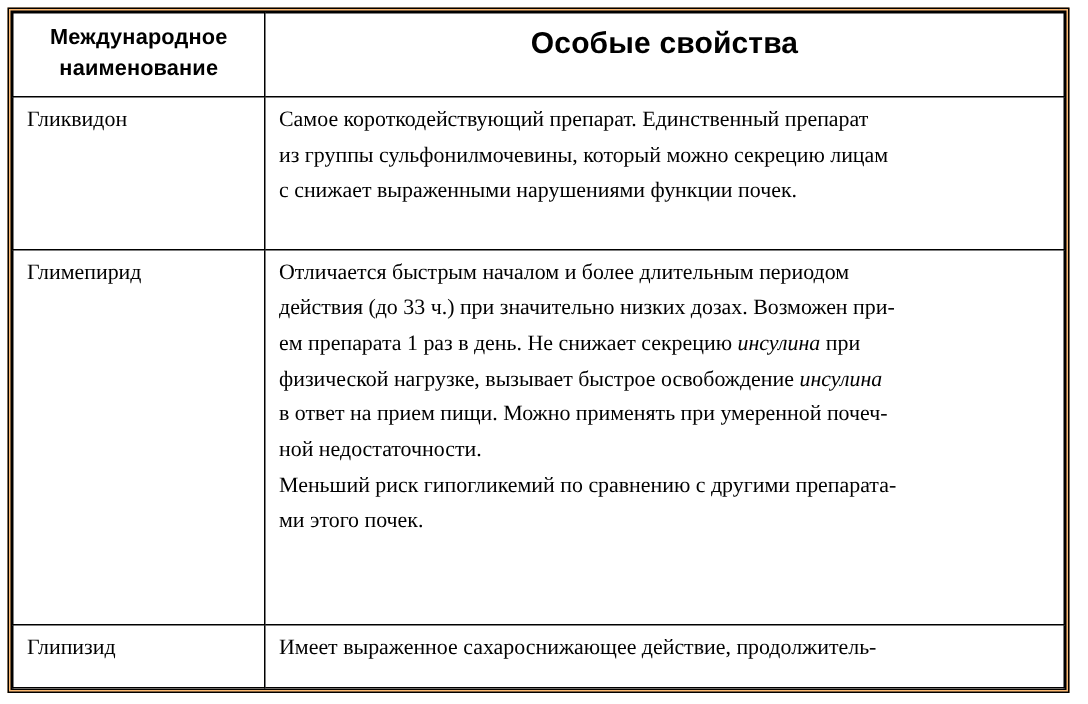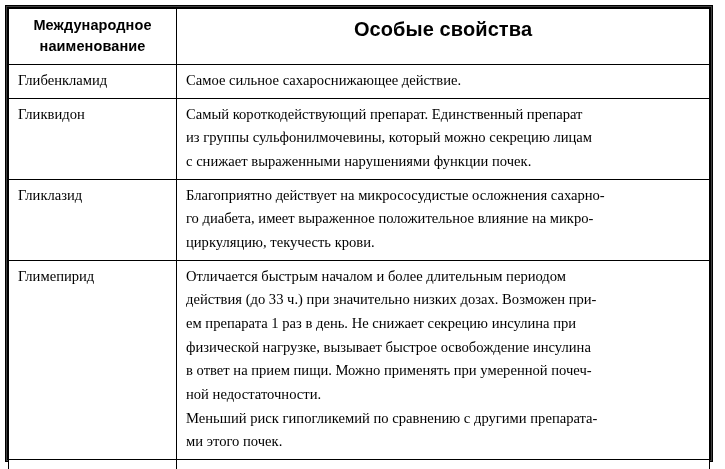--- a/index.html
+++ b/index.html
@@ -22,21 +22,21 @@
   }
   
   #table-frame {
     position: absolute;
     left: 5px;
     top: 5px;
     width: 708px;
     height: 457px;
     box-sizing: border-box;
     border: 3px double #000000;
-    background: #404040;
+    background: #fdba74;
   }
   table.drug-table {
     width: 100%;
     height: 100%;
     border-collapse: collapse;
     table-layout: fixed;
     background: #ffffff;
   }
   table.drug-table col.col-name { width: 168px; }
   table.drug-table col.col-props { width: auto; }
@@ -70,20 +70,21 @@
   tbody td.cell-name {
     white-space: nowrap;
   }
   tbody td.cell-props {
     padding-left: 9px;
     padding-right: 6px;
   }
   tbody tr.row-tall td { line-height: 1.625; margin-top: 12px; }
 
   .ital {
+    font-style: italic;
   }
   .linebreak { display: block; }
   p.para { margin: 0; }
 </style>
 </head>
 <body>
 
 <div id="page">
   <div id="table-frame">
     <table class="drug-table">
@@ -95,39 +96,25 @@
         <tr>
           <th class="th-name">
             <span class="linebreak">Международное</span>
             <span class="linebreak">наименование</span>
           </th>
           <th class="th-props">Особые свойства</th>
         </tr>
       </thead>
       <tbody id="table-body">
           <tr>
-            <td class="cell-name">Глибенкламид</td>
-            <td class="cell-props">
-              <p class="para"><span>Самое сильное сахароснижающее действие.</span></p>
-            </td>
-          </tr>
-          <tr>
             <td class="cell-name">Гликвидон</td>
             <td class="cell-props">
-              <p class="para"><span>Самый короткодействующий препарат. Единственный препарат</span></p>
+              <p class="para"><span>Самое короткодействующий препарат. Единственный препарат</span></p>
               <p class="para"><span>из группы сульфонилмочевины, который можно секрецию лицам</span></p>
               <p class="para"><span>с снижает выраженными нарушениями функции почек.</span></p>
-            </td>
-          </tr>
-          <tr>
-            <td class="cell-name">Гликлазид</td>
-            <td class="cell-props">
-              <p class="para"><span>Благоприятно действует на микрососудистые осложнения сахарно-</span></p>
-              <p class="para"><span>го диабета, имеет выраженное положительное влияние на микро-</span></p>
-              <p class="para"><span>циркуляцию, текучесть крови.</span></p>
             </td>
           </tr>
           <tr class="row-tall">
             <td class="cell-name">Глимепирид</td>
             <td class="cell-props">
               <p class="para"><span>Отличается быстрым началом и более длительным периодом</span></p>
               <p class="para"><span>действия (до 33 ч.) при значительно низких дозах. Возможен при-</span></p>
               <p class="para"><span>ем препарата 1 раз в день. Не снижает секрецию </span><span class="ital">инсулина</span><span> при</span></p>
               <p class="para"><span>физической нагрузке, вызывает быстрое освобождение </span><span class="ital">инсулина</span></p>
               <p class="para"><span>в ответ на прием пищи. Можно применять при умеренной почеч-</span></p>

